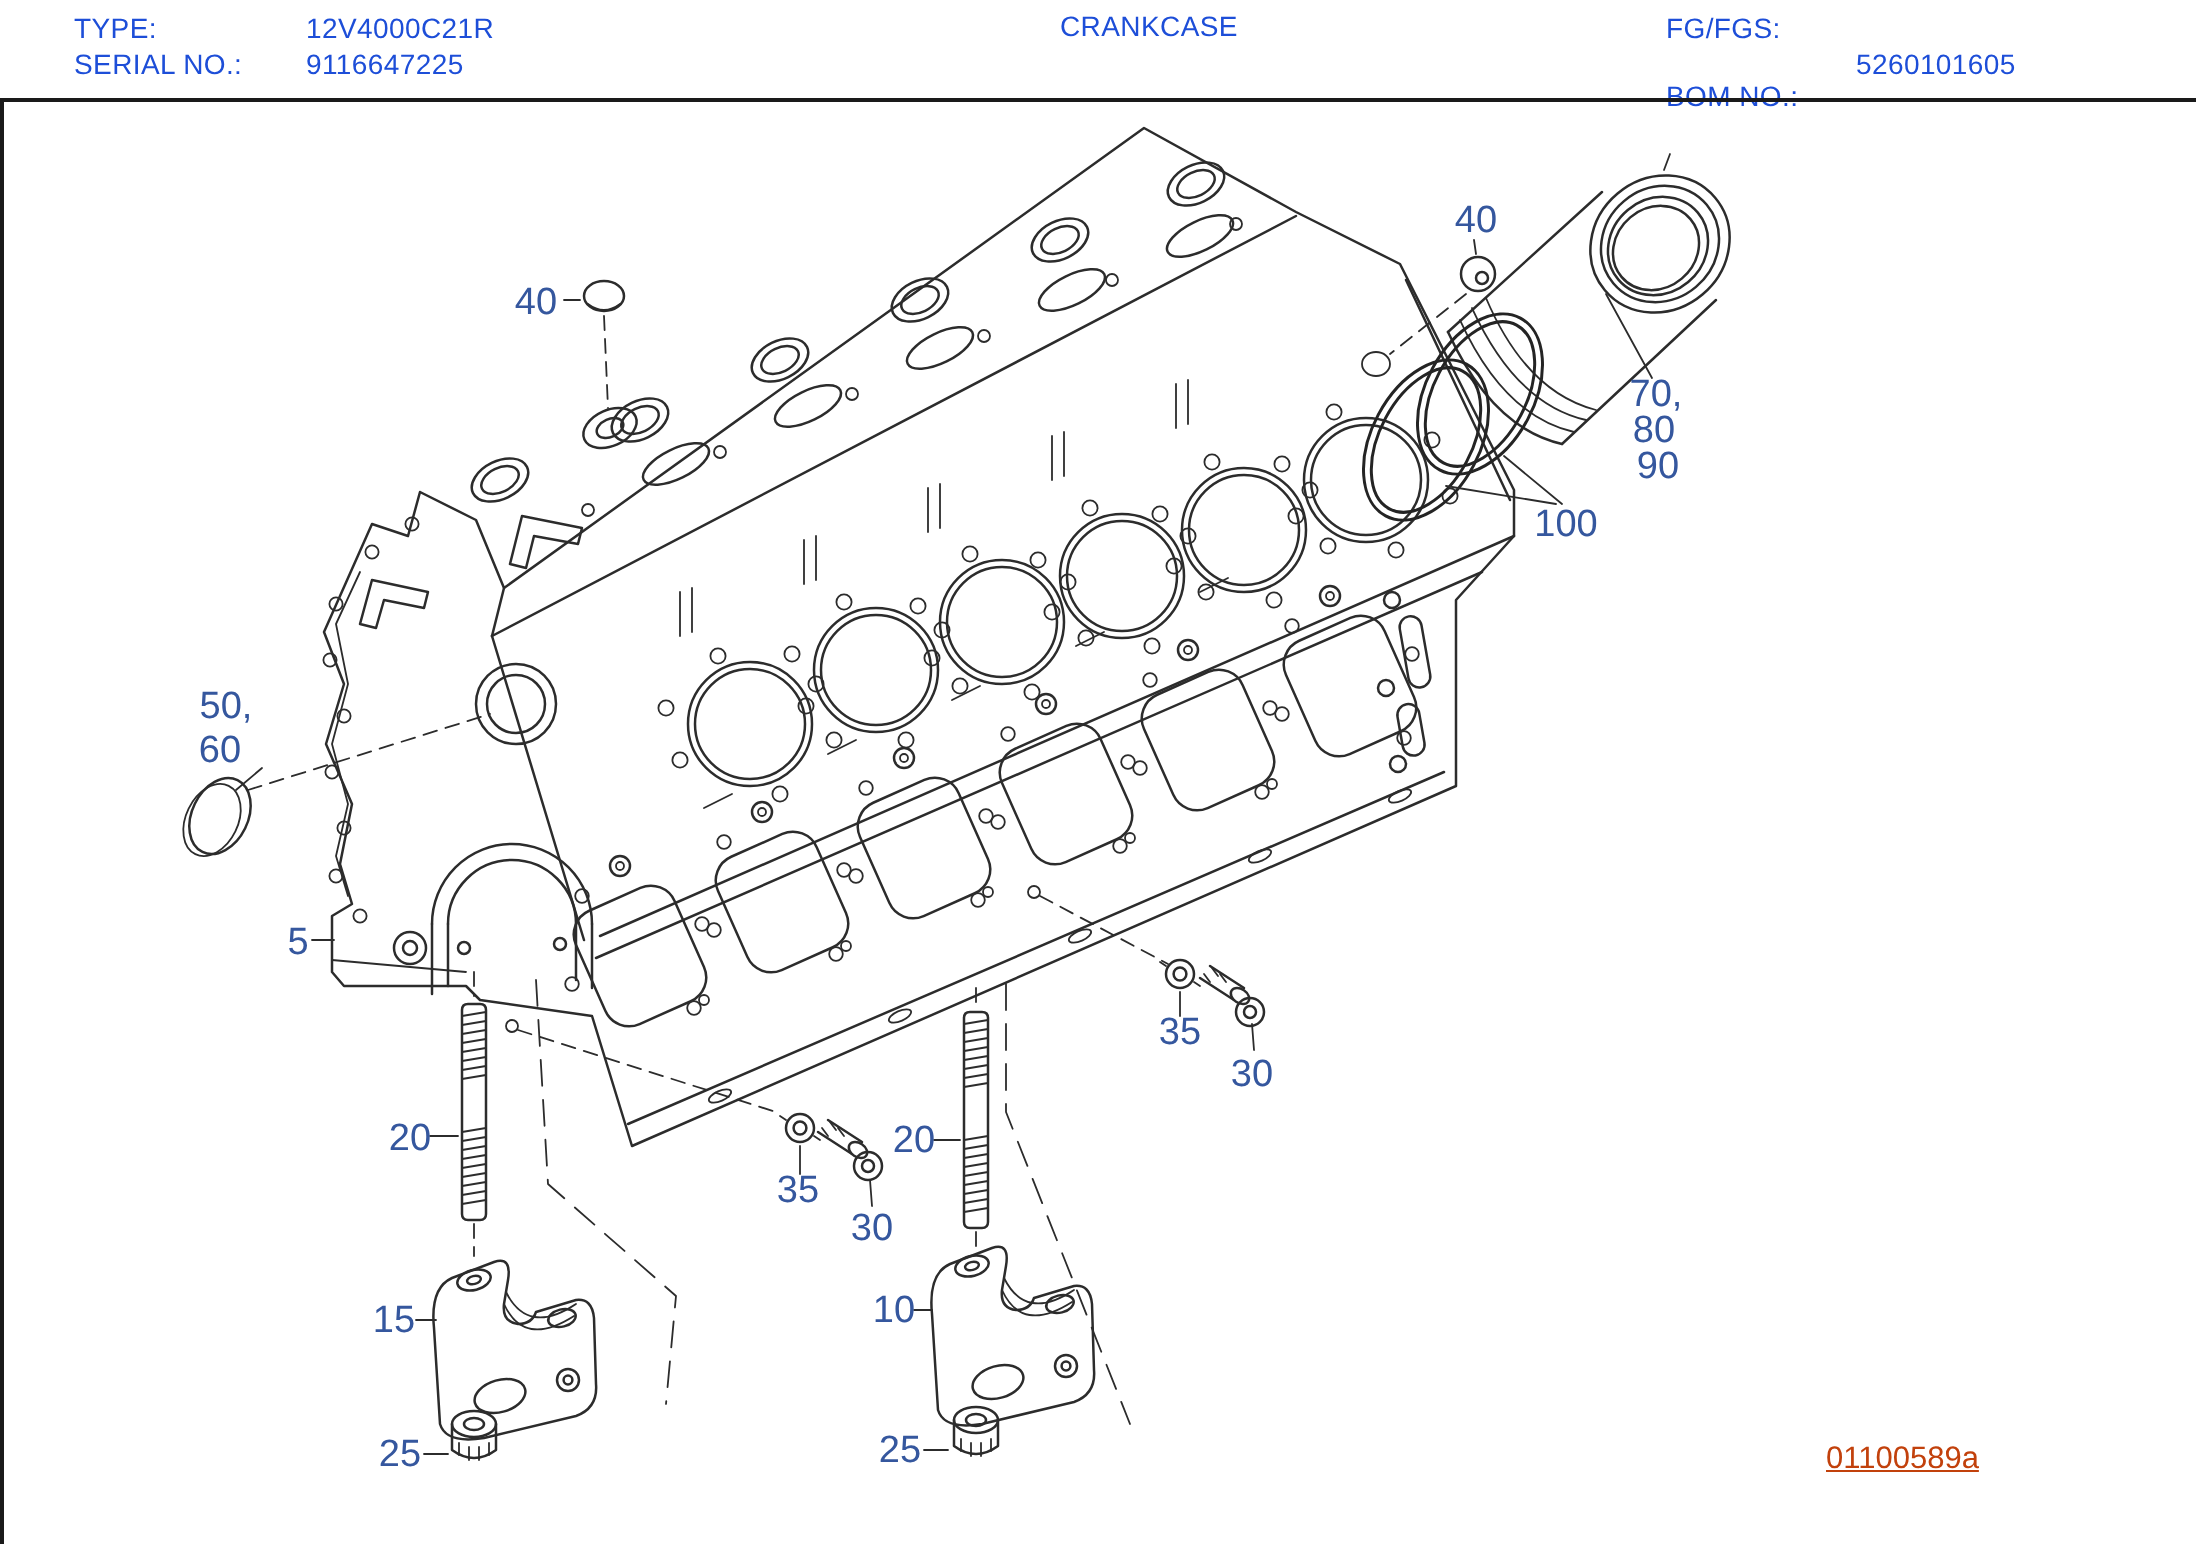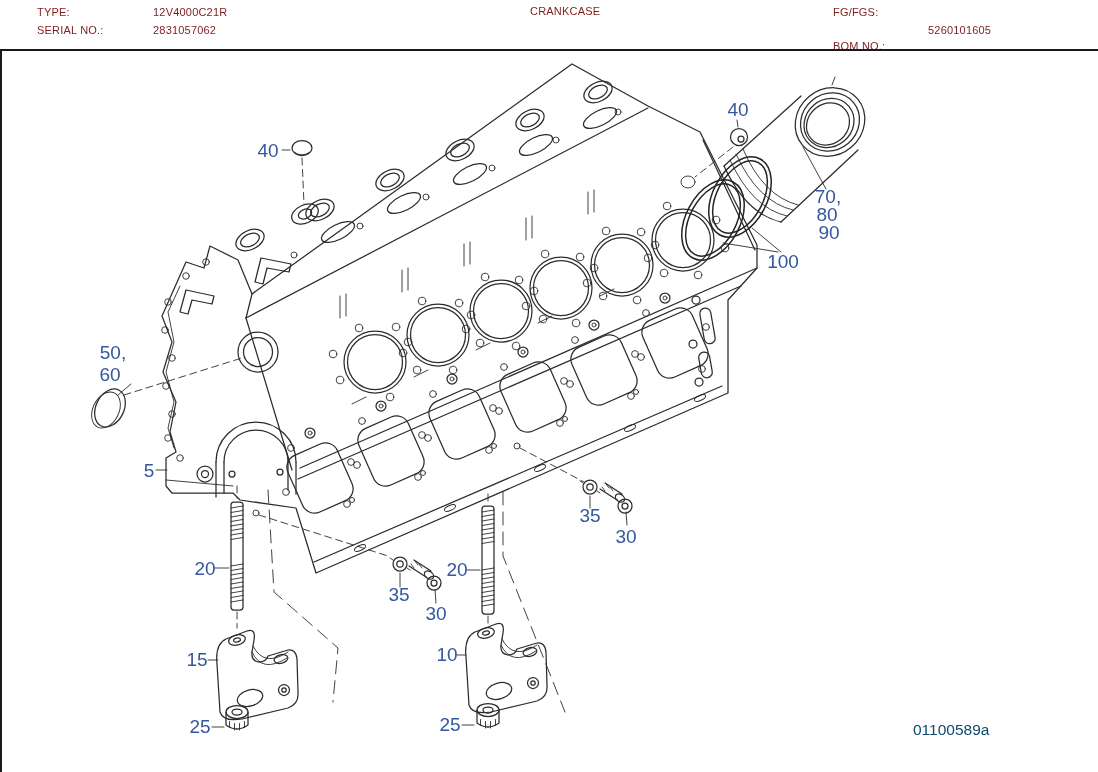--- a/index.html
+++ b/index.html
@@ -1,42 +1,42 @@
 <!DOCTYPE html>
 <html style="--callout: #35579e;"><head>
 <meta charset="utf-8">
 <style>
   html,body{margin:0;padding:0;background:#ffffff;}
   .page{position:relative;width:1098px;height:772px;background:#fff;overflow:hidden;
         font-family:"Liberation Sans",sans-serif;}
-  .hdr-text{position:absolute;font-size:11px;color:#7f1d1d;white-space:pre;letter-spacing:.2px;}
+  .hdr-text{position:absolute;font-size:14px;color:#1d4ed8;white-space:pre;letter-spacing:.2px;}
   .rule{position:absolute;left:0;top:49px;width:1098px;height:2px;background:#1a1a1a;}
   .lborder{position:absolute;left:0;top:50px;width:2px;height:722px;background:#1a1a1a;}
   svg.drawing{position:absolute;left:0;top:0;}
   .ln{fill:none;stroke:#2c2c2c;stroke-width:1.25;stroke-linejoin:round;stroke-linecap:round;}
   .thin{stroke-width:.9;}
   .ring{fill:none;stroke:#242424;stroke-width:1.5;}
   .dash{stroke-dasharray:7 4.5;}
   .ldash{stroke-dasharray:13 7;}
   .callout{font-size:19px;fill:var(--callout,#35579e);text-anchor:middle;
            font-family:"Liberation Sans",sans-serif;}
-  .fig{position:absolute;left:913px;top:721px;font-size:15.5px;color:#0c4a6e;}
+  .fig{position:absolute;left:913px;top:721px;font-size:15.5px;color:#c2410c;text-decoration:underline;}
 </style>
 </head>
 <body>
 
 <div class="page">
 
   <div>
     <span class="hdr-text" style="left:37px;top:6px">TYPE:</span>
     <span class="hdr-text" style="left:153px;top:6px">12V4000C21R</span>
     <span class="hdr-text" style="left:530px;top:5px">CRANKCASE</span>
     <span class="hdr-text" style="left:833px;top:6px">FG/FGS:</span>
     <span class="hdr-text" style="left:37px;top:24px">SERIAL NO.:</span>
-    <span class="hdr-text" style="left:153px;top:24px">2831057062</span>
+    <span class="hdr-text" style="left:153px;top:24px">9116647225</span>
     <span class="hdr-text" style="left:833px;top:40px">BOM NO.:</span>
     <span class="hdr-text" style="left:928px;top:24px">5260101605</span>
   </div>
   <div class="rule"></div>
   <div class="lborder"></div>
 
   <svg class="drawing" width="1098" height="772" viewBox="0 0 1098 772">
     <defs>
       <g id="gCap" class="ln">
         <path d="M220,712 L217,664 Q215,644 226,639 L247,631 Q256,628 254,640 L252,652 Q251,661 259,662 Q266,662 268,656 L288,650 Q296,649 297,659 L298,692 Q299,704 288,708 L242,719 Q223,722 220,712 Z"></path>

